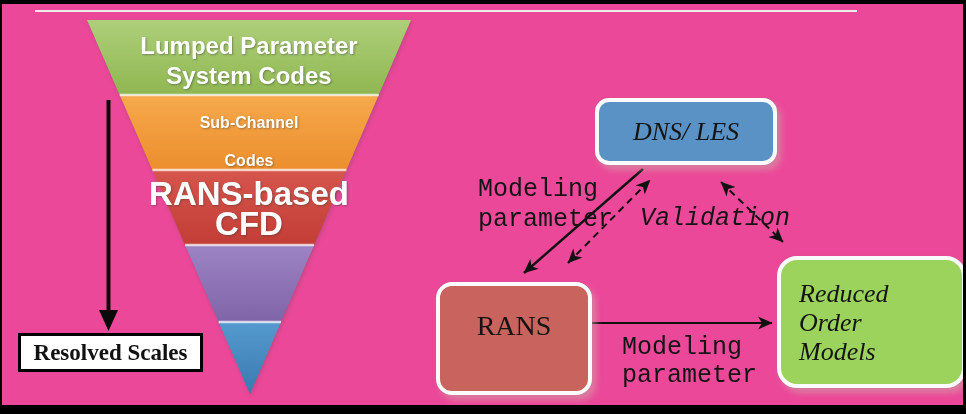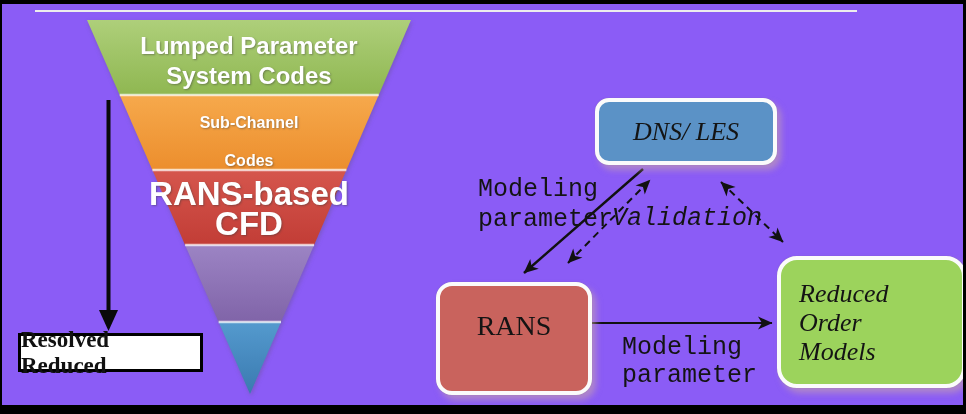--- a/index.html
+++ b/index.html
@@ -1,19 +1,19 @@
 <!DOCTYPE html>
 <html><head>
 <meta charset="utf-8">
 <style>
   html, body { margin: 0; padding: 0; background: #ffffff; }
   #figure {
     position: relative;
     width: 966px; height: 414px;
-    background: #8b5cf6;
+    background: #ec4899;
     overflow: hidden;
     font-family: "Liberation Serif", serif;
   }
   .frame-bar { position: absolute; background: #000000; }
   #bar-top    { left: 0; top: 0; width: 966px; height: 4px; }
   #bar-bottom { left: 0; top: 405px; width: 966px; height: 9px; }
   #bar-left   { left: 0; top: 0; width: 2px; height: 414px; }
   #bar-right  { left: 963px; top: 0; width: 3px; height: 414px; }
   #slide-edge { position: absolute; left: 35px; top: 10px; width: 822px; height: 2px; background: #ededed; }
 
@@ -74,21 +74,21 @@
   .node-label { white-space: pre-line; }
 
   .edge-label {
     position: absolute;
     color: #141414;
     font-size: 25px;
     white-space: pre-line;
     font-family: Liberation Mono, monospace;
   }
   #label-modeling-upper { left: 478px; top: 175px; line-height: 30px; text-align: left; }
-  #label-validation     { left: 612px; top: 204px; font-style: italic; }
+  #label-validation     { left: 640px; top: 204px; font-style: italic; }
   #label-modeling-lower { left: 622px; top: 334px; width: 114px; line-height: 28px; text-align: center; }
 </style>
 </head>
 <body>
 
 <div id="figure">
 
   <div id="slide-edge"></div>
 
   <svg id="diagram-svg" width="966" height="414" viewBox="0 0 966 414">
@@ -144,21 +144,21 @@
   </svg>
 
   <div class="pyr-label" id="pyr-label-0">Lumped Parameter
 System Codes</div>
   <div class="pyr-label" id="pyr-label-1">Sub-Channel
 Codes</div>
   <div class="pyr-label" id="pyr-label-2">RANS-based
 CFD</div>
 
   <div id="resolved-scales-box">
-    <span>Resolved Reduced</span>
+    <span>Resolved Scales</span>
   </div>
 
   <div class="flow-node" id="node-dns-les" style="background-color: rgb(91, 146, 198); font-style: italic;">
     <span class="node-label">DNS/ LES</span>
   </div>
   <div class="flow-node" id="node-rans" style="background-color: rgb(201, 99, 93);">
     <span class="node-label">RANS</span>
   </div>
   <div class="flow-node" id="node-rom" style="background-color: rgb(156, 211, 92); font-style: italic;">
     <span class="node-label">Reduced

